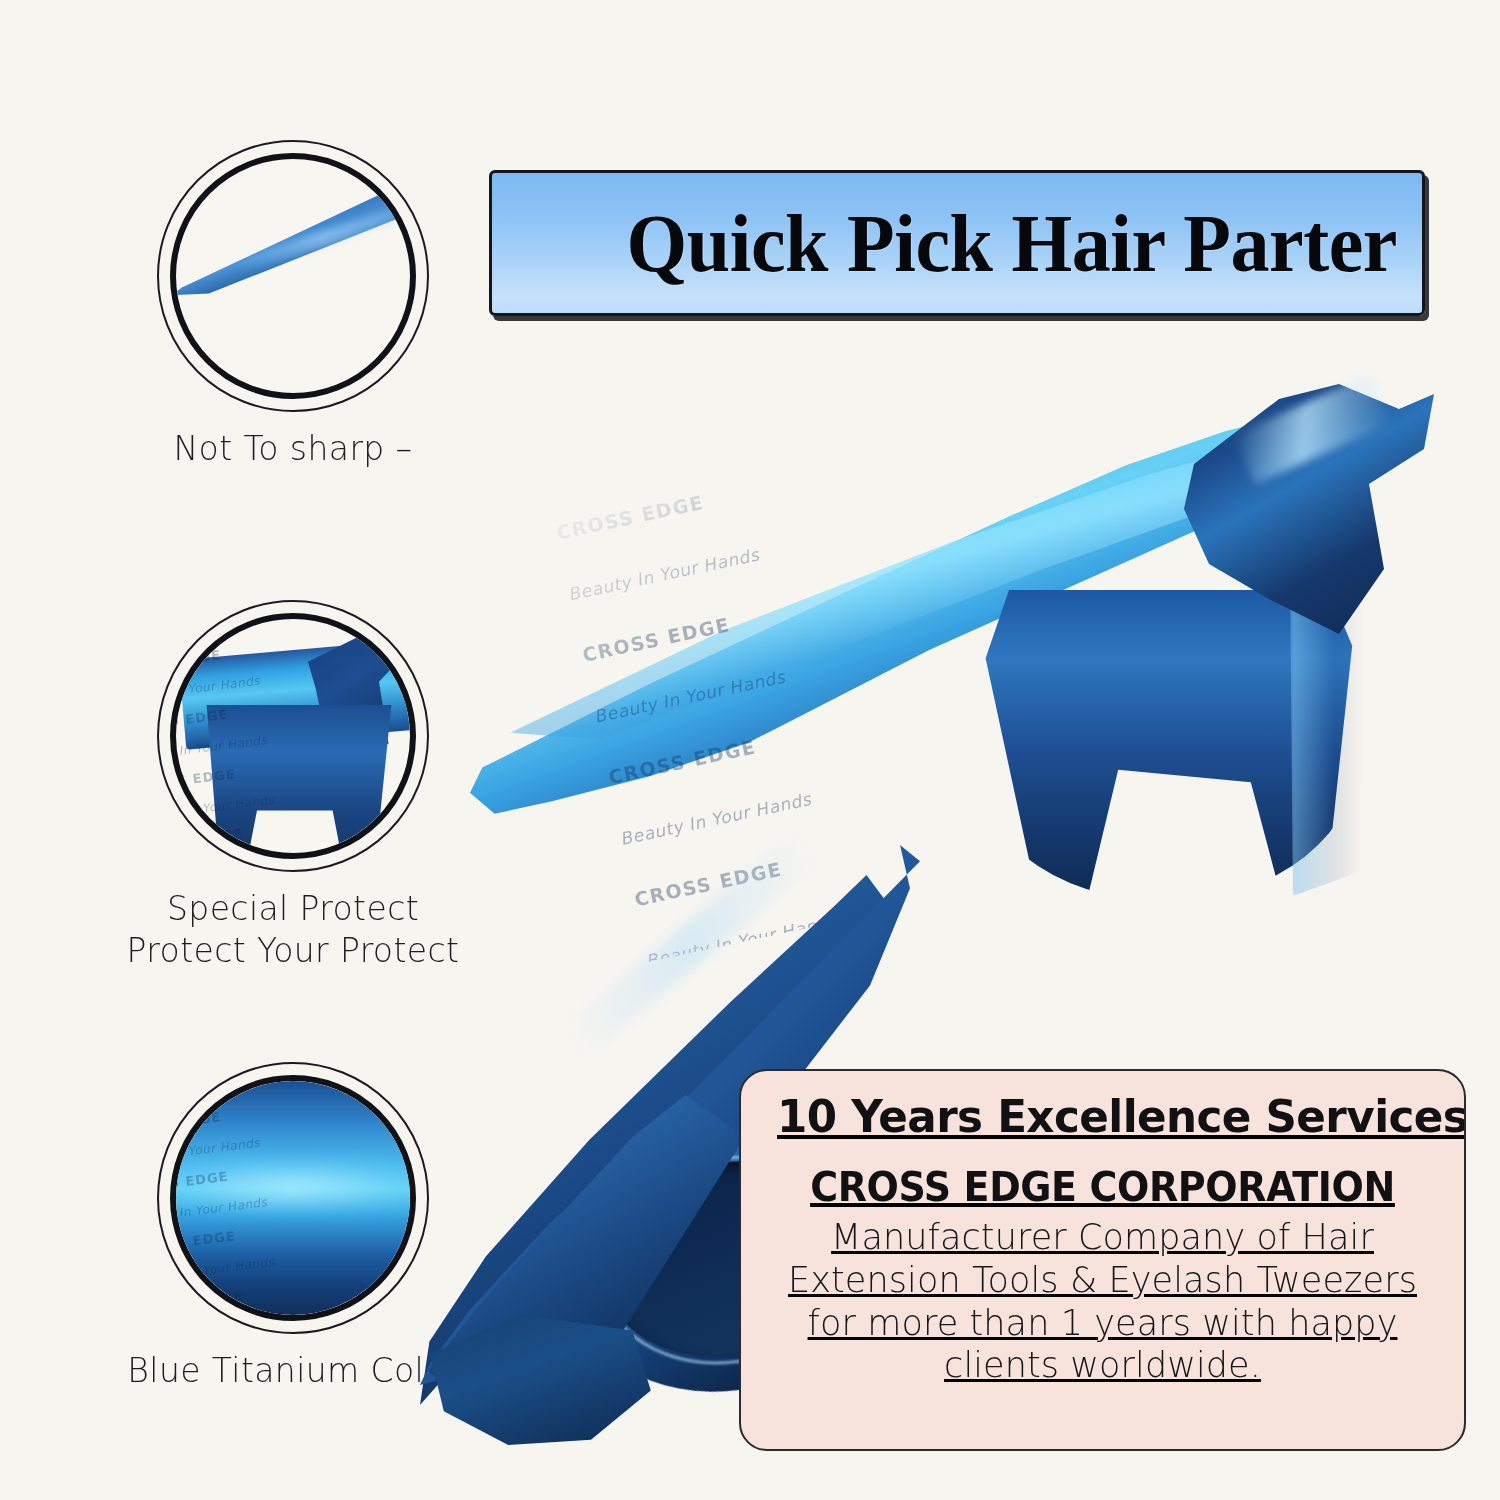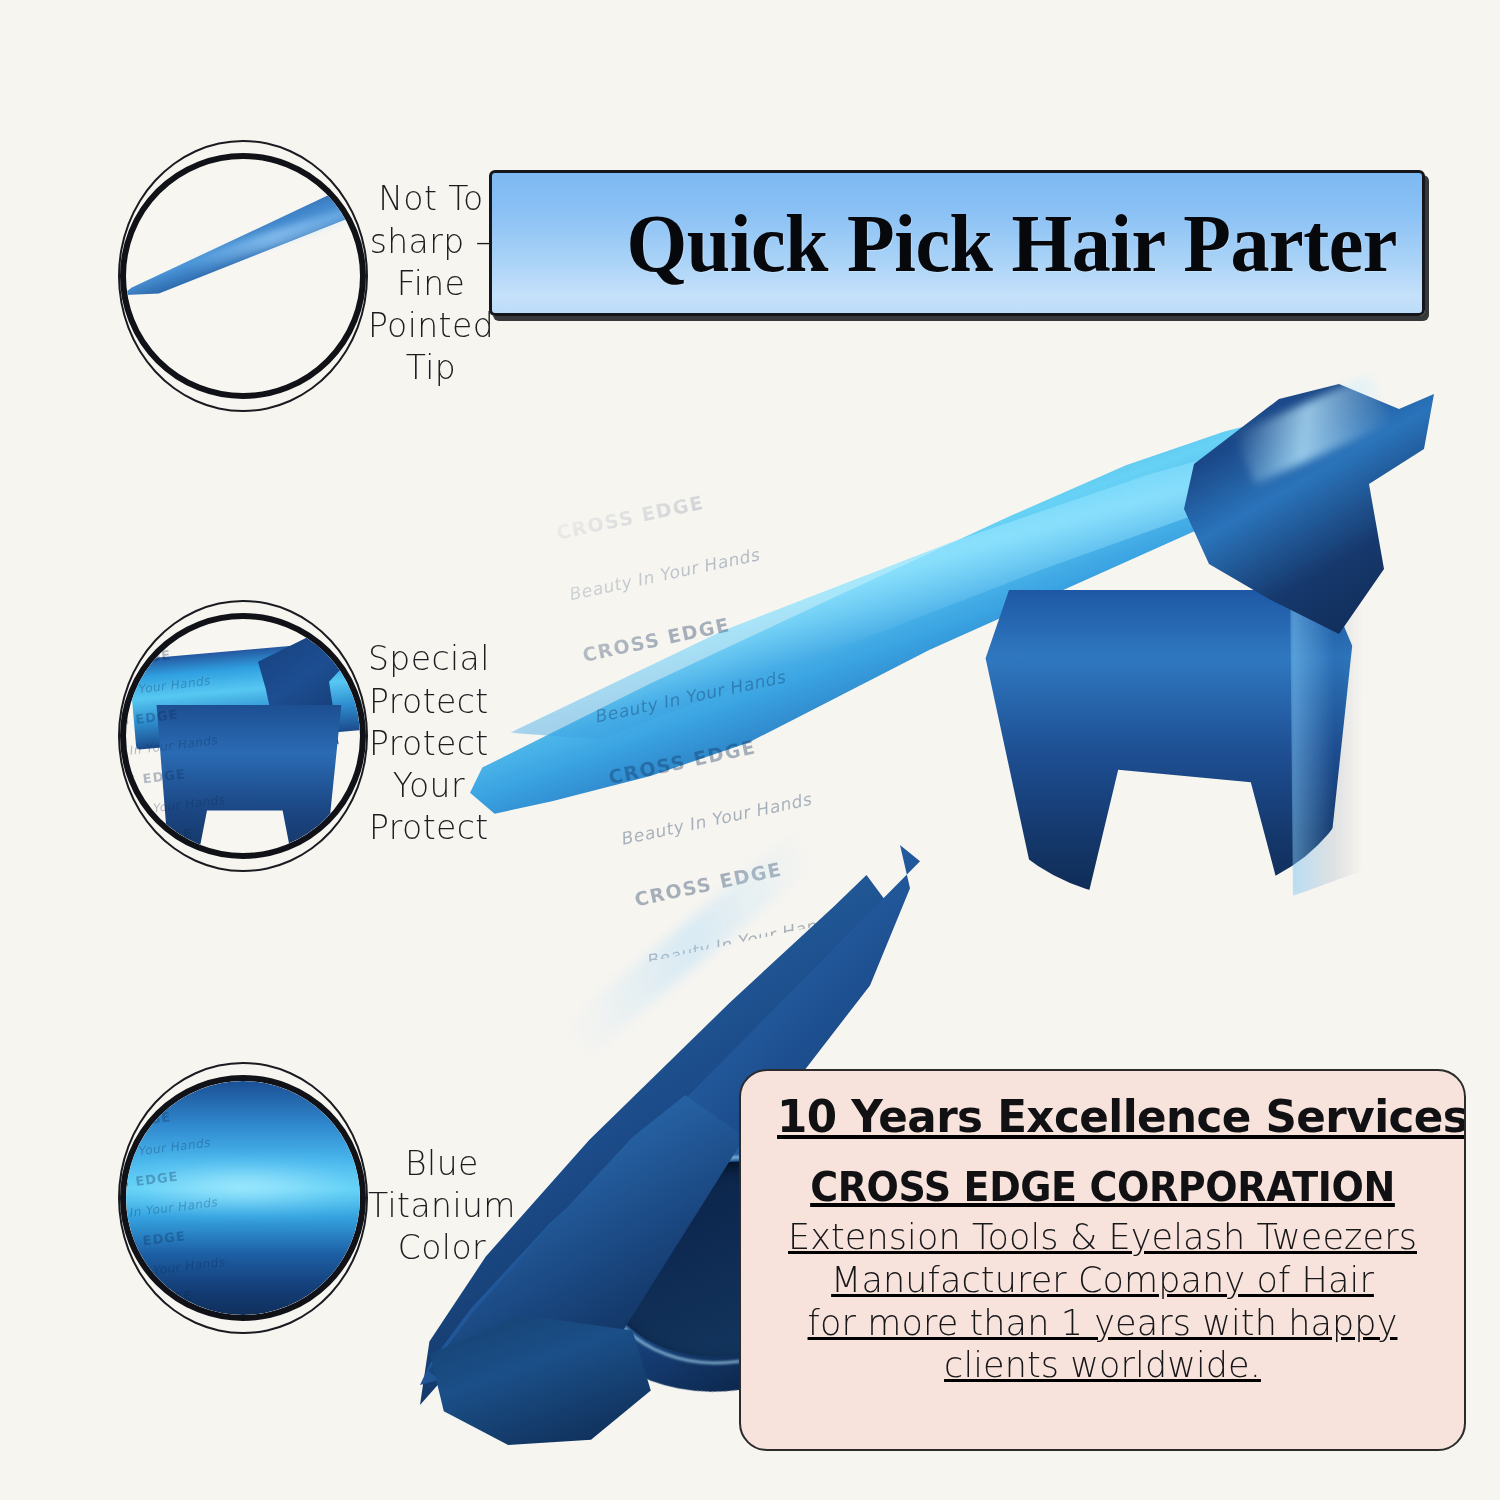--- a/index.html
+++ b/index.html
@@ -48,21 +48,21 @@
     white-space: nowrap;
     text-shadow: 1px 1px 0 rgba(255,255,255,0.25);
   }
 
   
   .feature {
     position: absolute;
     left: 118px;
     width: 350px;
     display: flex;
-    flex-direction: row;
+    flex-direction: column;
     align-items: center;
   }
   .circle-outer {
     position: relative;
     width: 272px;
     height: 272px;
     border-radius: 50%;
     border: 2px solid #1a1b20;
     display: flex;
     align-items: center;
@@ -485,21 +485,20 @@
     <div class="circle-outer">
       <div class="circle-inner">
         <div class="circle-media">
           <div id="tip-blade"></div>
           <div id="tip-blade-gloss"></div>
         </div>
       </div>
     </div>
     <div class="caption">
       <span>Not To sharp –</span>
-      <span>Fine Pointed Tip</span>
     </div>
   </div>
 
   <div class="feature" id="feature-design">
     <div class="circle-outer">
       <div class="circle-inner">
         <div class="circle-media">
           <div id="design-body"></div>
           <div id="design-hook"></div>
           <div id="design-ring"></div>
@@ -579,20 +578,20 @@
     <div id="ps-ring-rim"></div>
     <div id="ps-body"></div>
     <div id="ps-foot"></div>
     <div id="ps-gloss"></div>
   </div>
 
   <div id="info-card">
     <div id="info-headline">10 Years Excellence Services</div>
     <div id="info-company">CROSS EDGE CORPORATION</div>
     <div id="info-body">
+      <span>Manufacturer Company of Hair</span>
       <span>Extension Tools &amp; Eyelash Tweezers</span>
-      <span>Manufacturer Company of Hair</span>
       <span>for more than 1 years with happy</span>
       <span>clients worldwide.</span>
     </div>
   </div>
 
 </div>
 
 </body></html>

